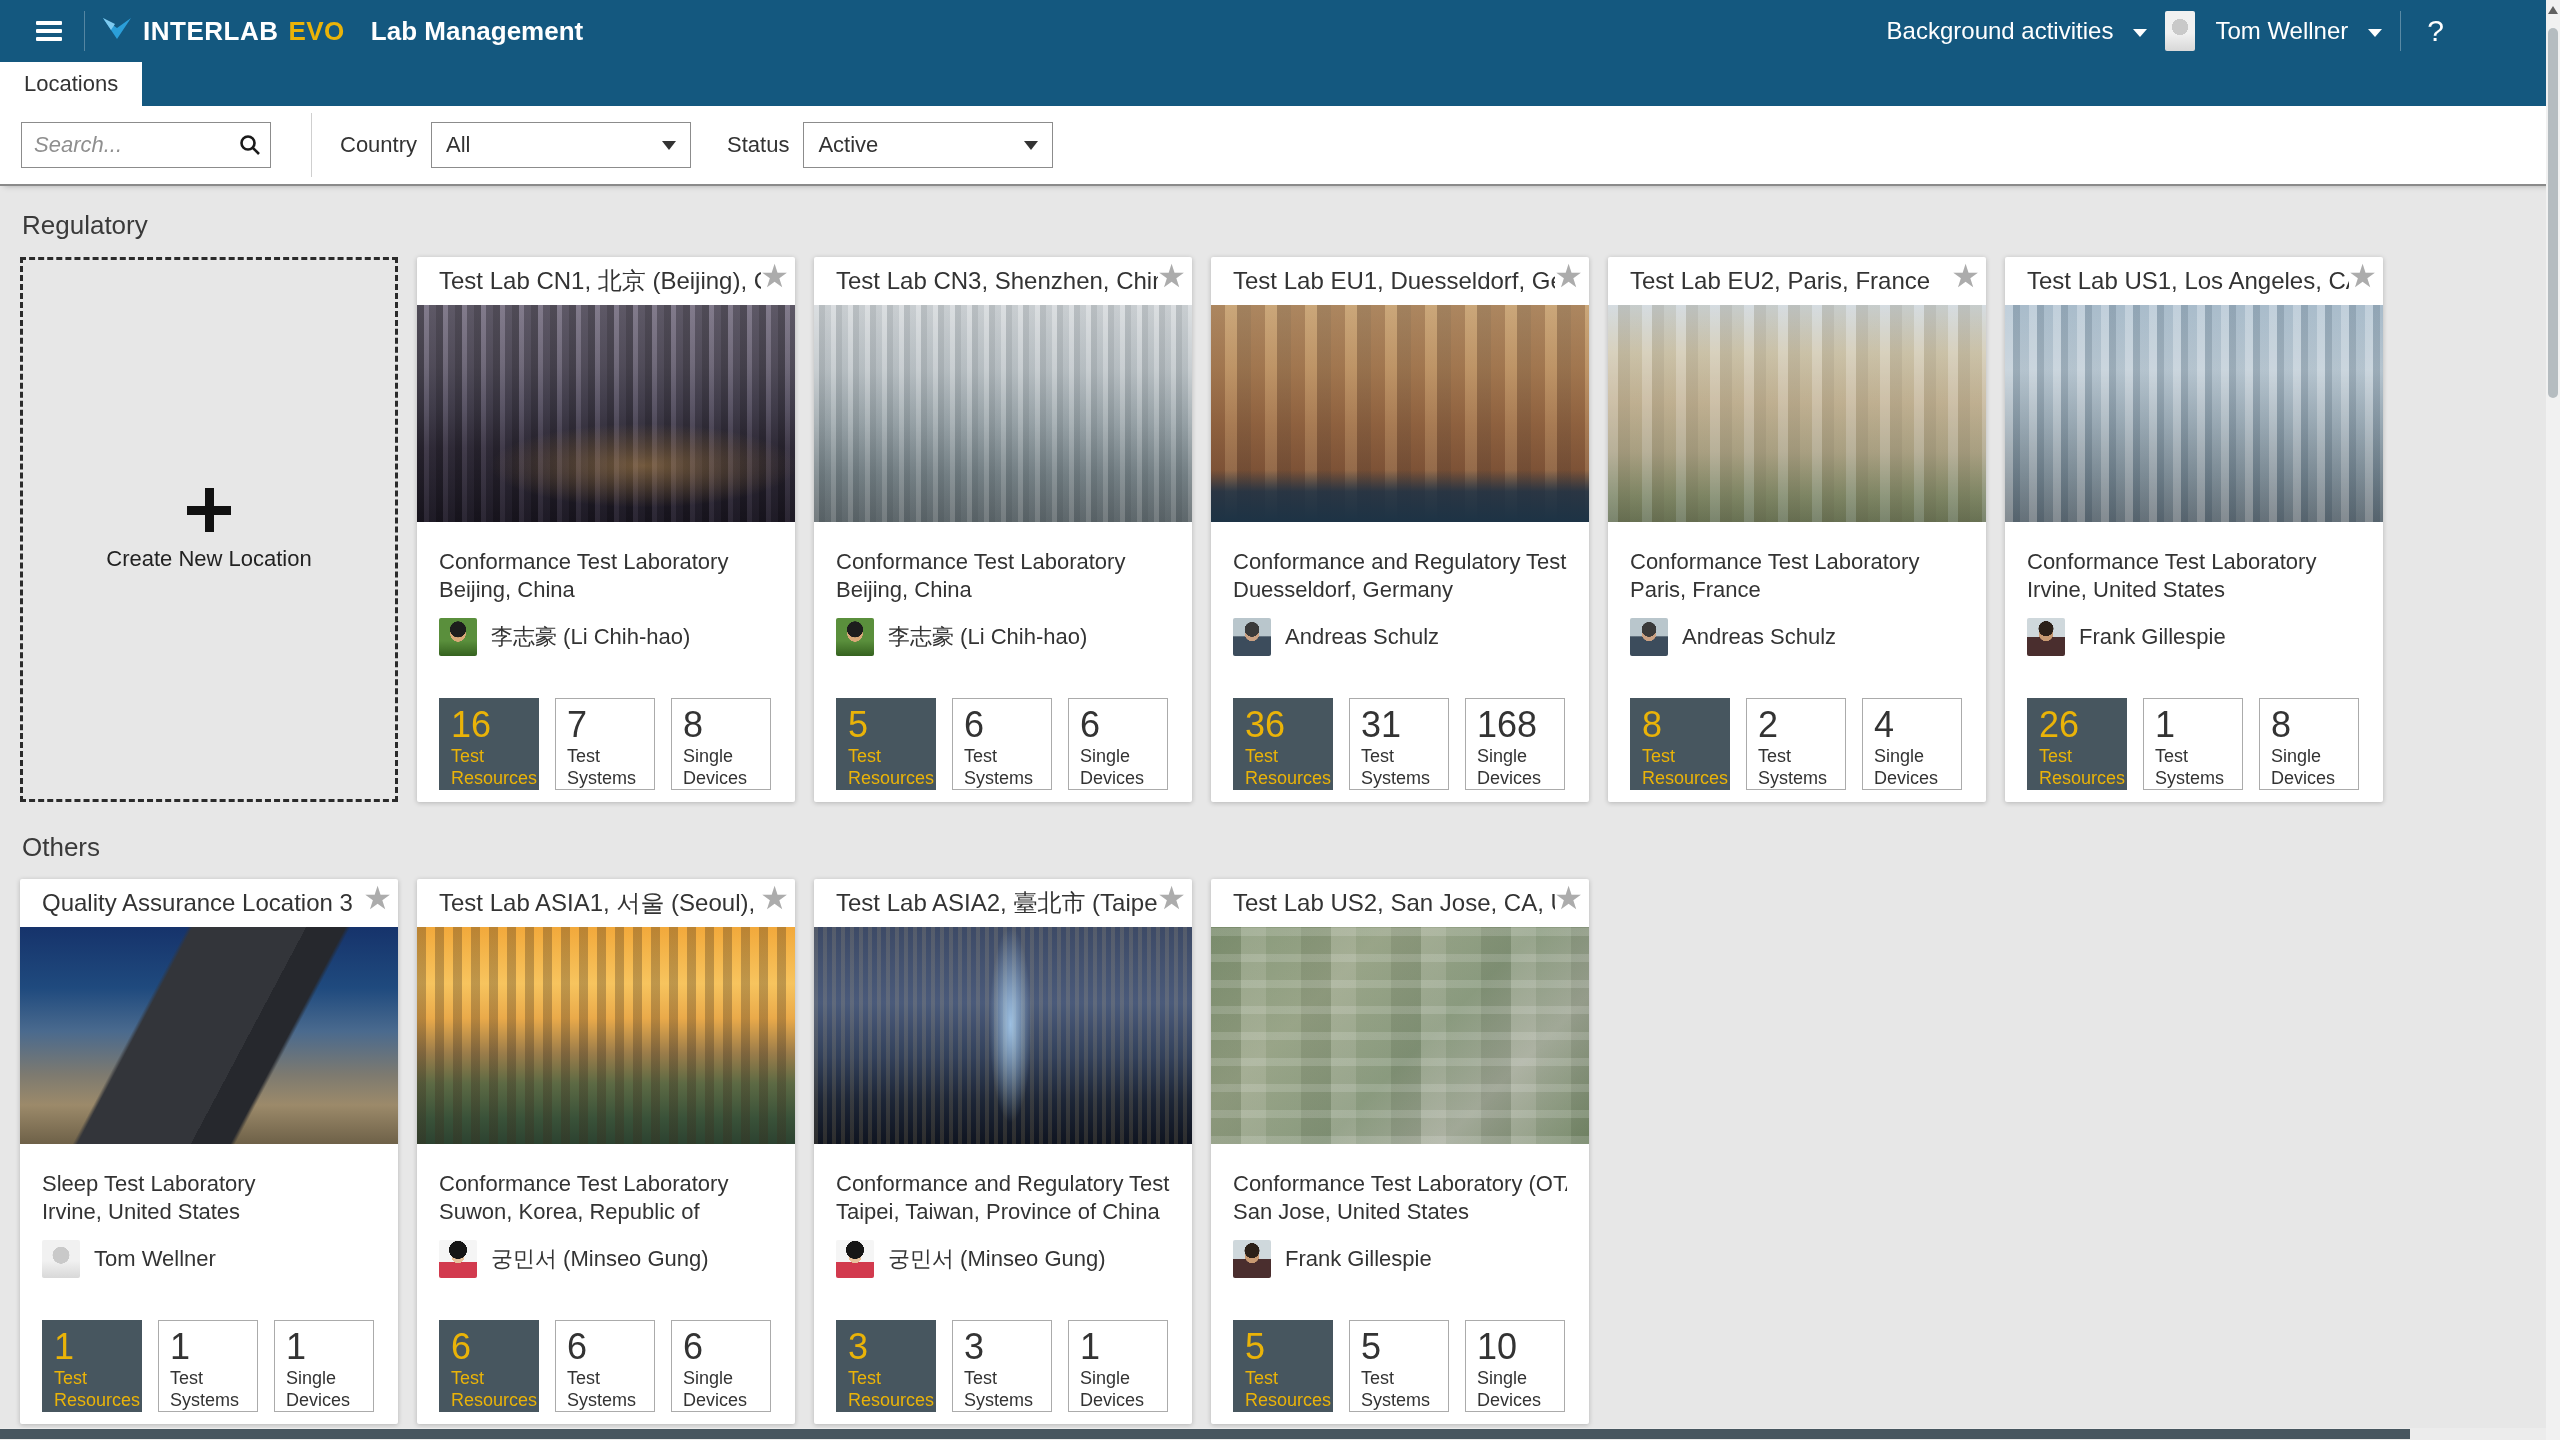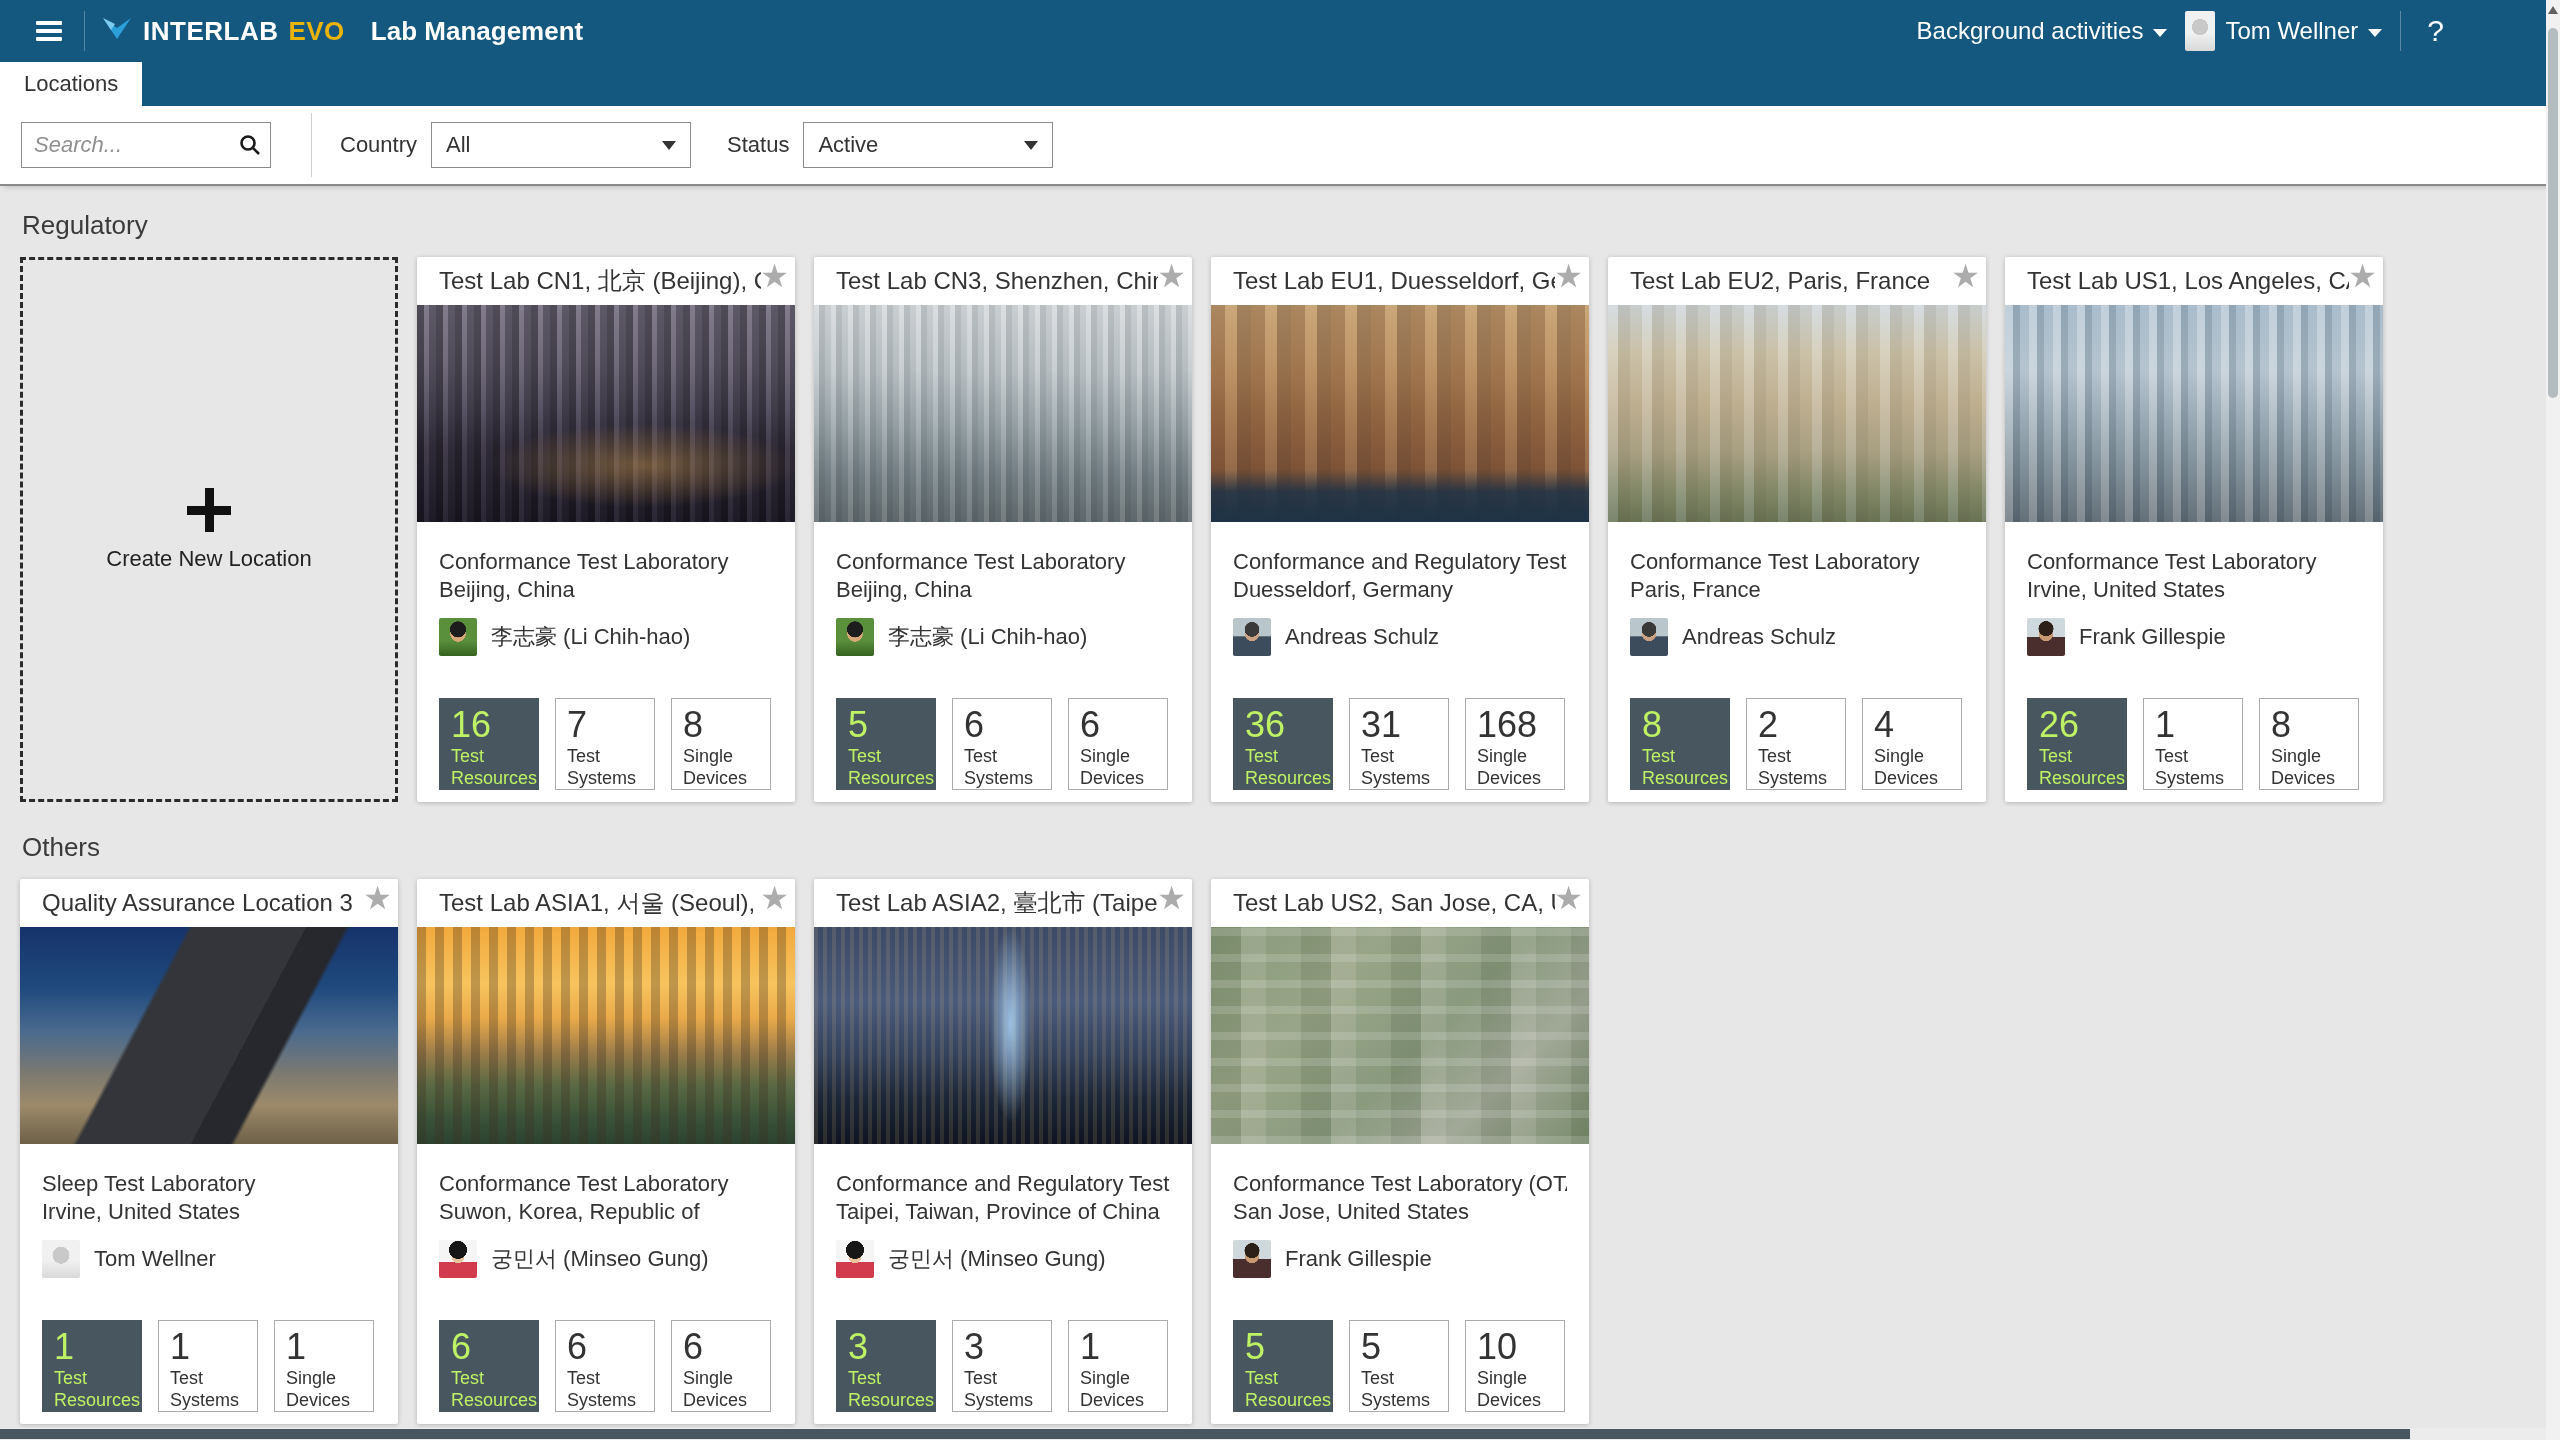--- a/index.html
+++ b/index.html
@@ -9,21 +9,21 @@
   
   .header { height:62px; background:#14587f; display:flex; align-items:center; padding:0 30px; position:relative; z-index:5; }
   .hamburger { width:26px; height:20px; display:flex; flex-direction:column; justify-content:space-between; cursor:pointer; margin-left:6px; }
   .hamburger span { display:block; height:4px; background:#fff; border-radius:1px; }
   .hdr-divider { width:1px; height:40px; background:rgba(255,255,255,.28); margin:0 16px 0 22px; }
   .logo { display:flex; align-items:center; gap:10px; }
   .brand { font-size:26px; font-weight:700; color:#fff; letter-spacing:.5px; }
   .brand-evo { font-size:26px; font-weight:700; color:#eab308; letter-spacing:.5px; }
   .module-title { font-size:26px; color:#fff; font-weight:700; margin-left:26px; }
   .hdr-right { margin-left:auto; display:flex; align-items:center; gap:18px; margin-right:78px; }
-  .hdr-item { display:flex; align-items:center; gap:10px; color:#fff; font-size:24px; cursor:pointer; }
+  .hdr-item { display:flex; align-items:center; gap:20px; color:#fff; font-size:24px; cursor:pointer; }
   .caret-down { width:0; height:0; border-left:7px solid transparent; border-right:7px solid transparent; border-top:8px solid #fff; margin-top:3px; }
   .hdr-avatar { width:30px; height:40px; border-radius:2px; background:
       radial-gradient(circle at 50% 38%, #cfcfcf 0 30%, transparent 31%),
       linear-gradient(180deg,#f3f3f3 0 55%, #dcdcdc 100%); }
   .hdr-vdiv { width:1px; height:40px; background:rgba(255,255,255,.3); }
   .help { color:#fff; font-size:30px; font-weight:400; cursor:pointer; padding:0 8px; }
 
   
   .tabrow { height:44px; background:#14587f; display:flex; }
   .tab { background:#fff; min-width:127px; padding:8px 24px; display:flex; align-items:center; justify-content:center; font-size:22px; color:#333; cursor:pointer; }
@@ -52,21 +52,21 @@
   .star { position:absolute; top:2px; right:6px; font-size:32px; line-height:34px; color:#acacac; cursor:pointer; }
   .star::before { content:"★"; }
   .photo { height:217px; width:100%; }
   .card-body { padding:26px 22px 0 22px; }
   .lab-type, .lab-loc { font-size:22px; line-height:28px; color:#333; white-space:nowrap; overflow:hidden; }
   .manager-row { display:flex; align-items:center; gap:14px; margin-top:14px; height:38px; }
   .avatar { width:38px; height:38px; flex-shrink:0; border-radius:2px; }
   .manager-name { font-size:22px; color:#333; white-space:nowrap; overflow:hidden; }
   .stats-row { display:flex; gap:16px; margin-top:42px; }
   .stat-box { width:100px; height:92px; border:1px solid #ababab; background:#fff; color:#333; padding:6px 4px 6px 11px; display:flex; flex-direction:column; cursor:pointer; }
-  .stat-box.stat-dark { background:#47565f; border-color:#47565f; color:#bef264; }
+  .stat-box.stat-dark { background:#47565f; border-color:#47565f; color:#eab308; }
   .stat-value { font-size:36px; font-weight:300; line-height:40px; }
   .stat-label { margin-top:auto; font-size:18px; line-height:22px; }
   .stat-label span { display:block; white-space:nowrap; }
 
   
   .create-card { width:378px; height:545px; border:3px dashed #2b2b2b; flex-shrink:0; display:flex; flex-direction:column; align-items:center; justify-content:center; cursor:pointer; }
   .plus-icon { position:relative; width:44px; height:44px; }
   .plus-icon::before { content:""; position:absolute; left:0; top:18px; width:44px; height:9px; background:#111; }
   .plus-icon::after { content:""; position:absolute; left:18px; top:0; width:9px; height:44px; background:#111; }
   .create-label { font-size:22px; color:#222; margin-top:14px; }

